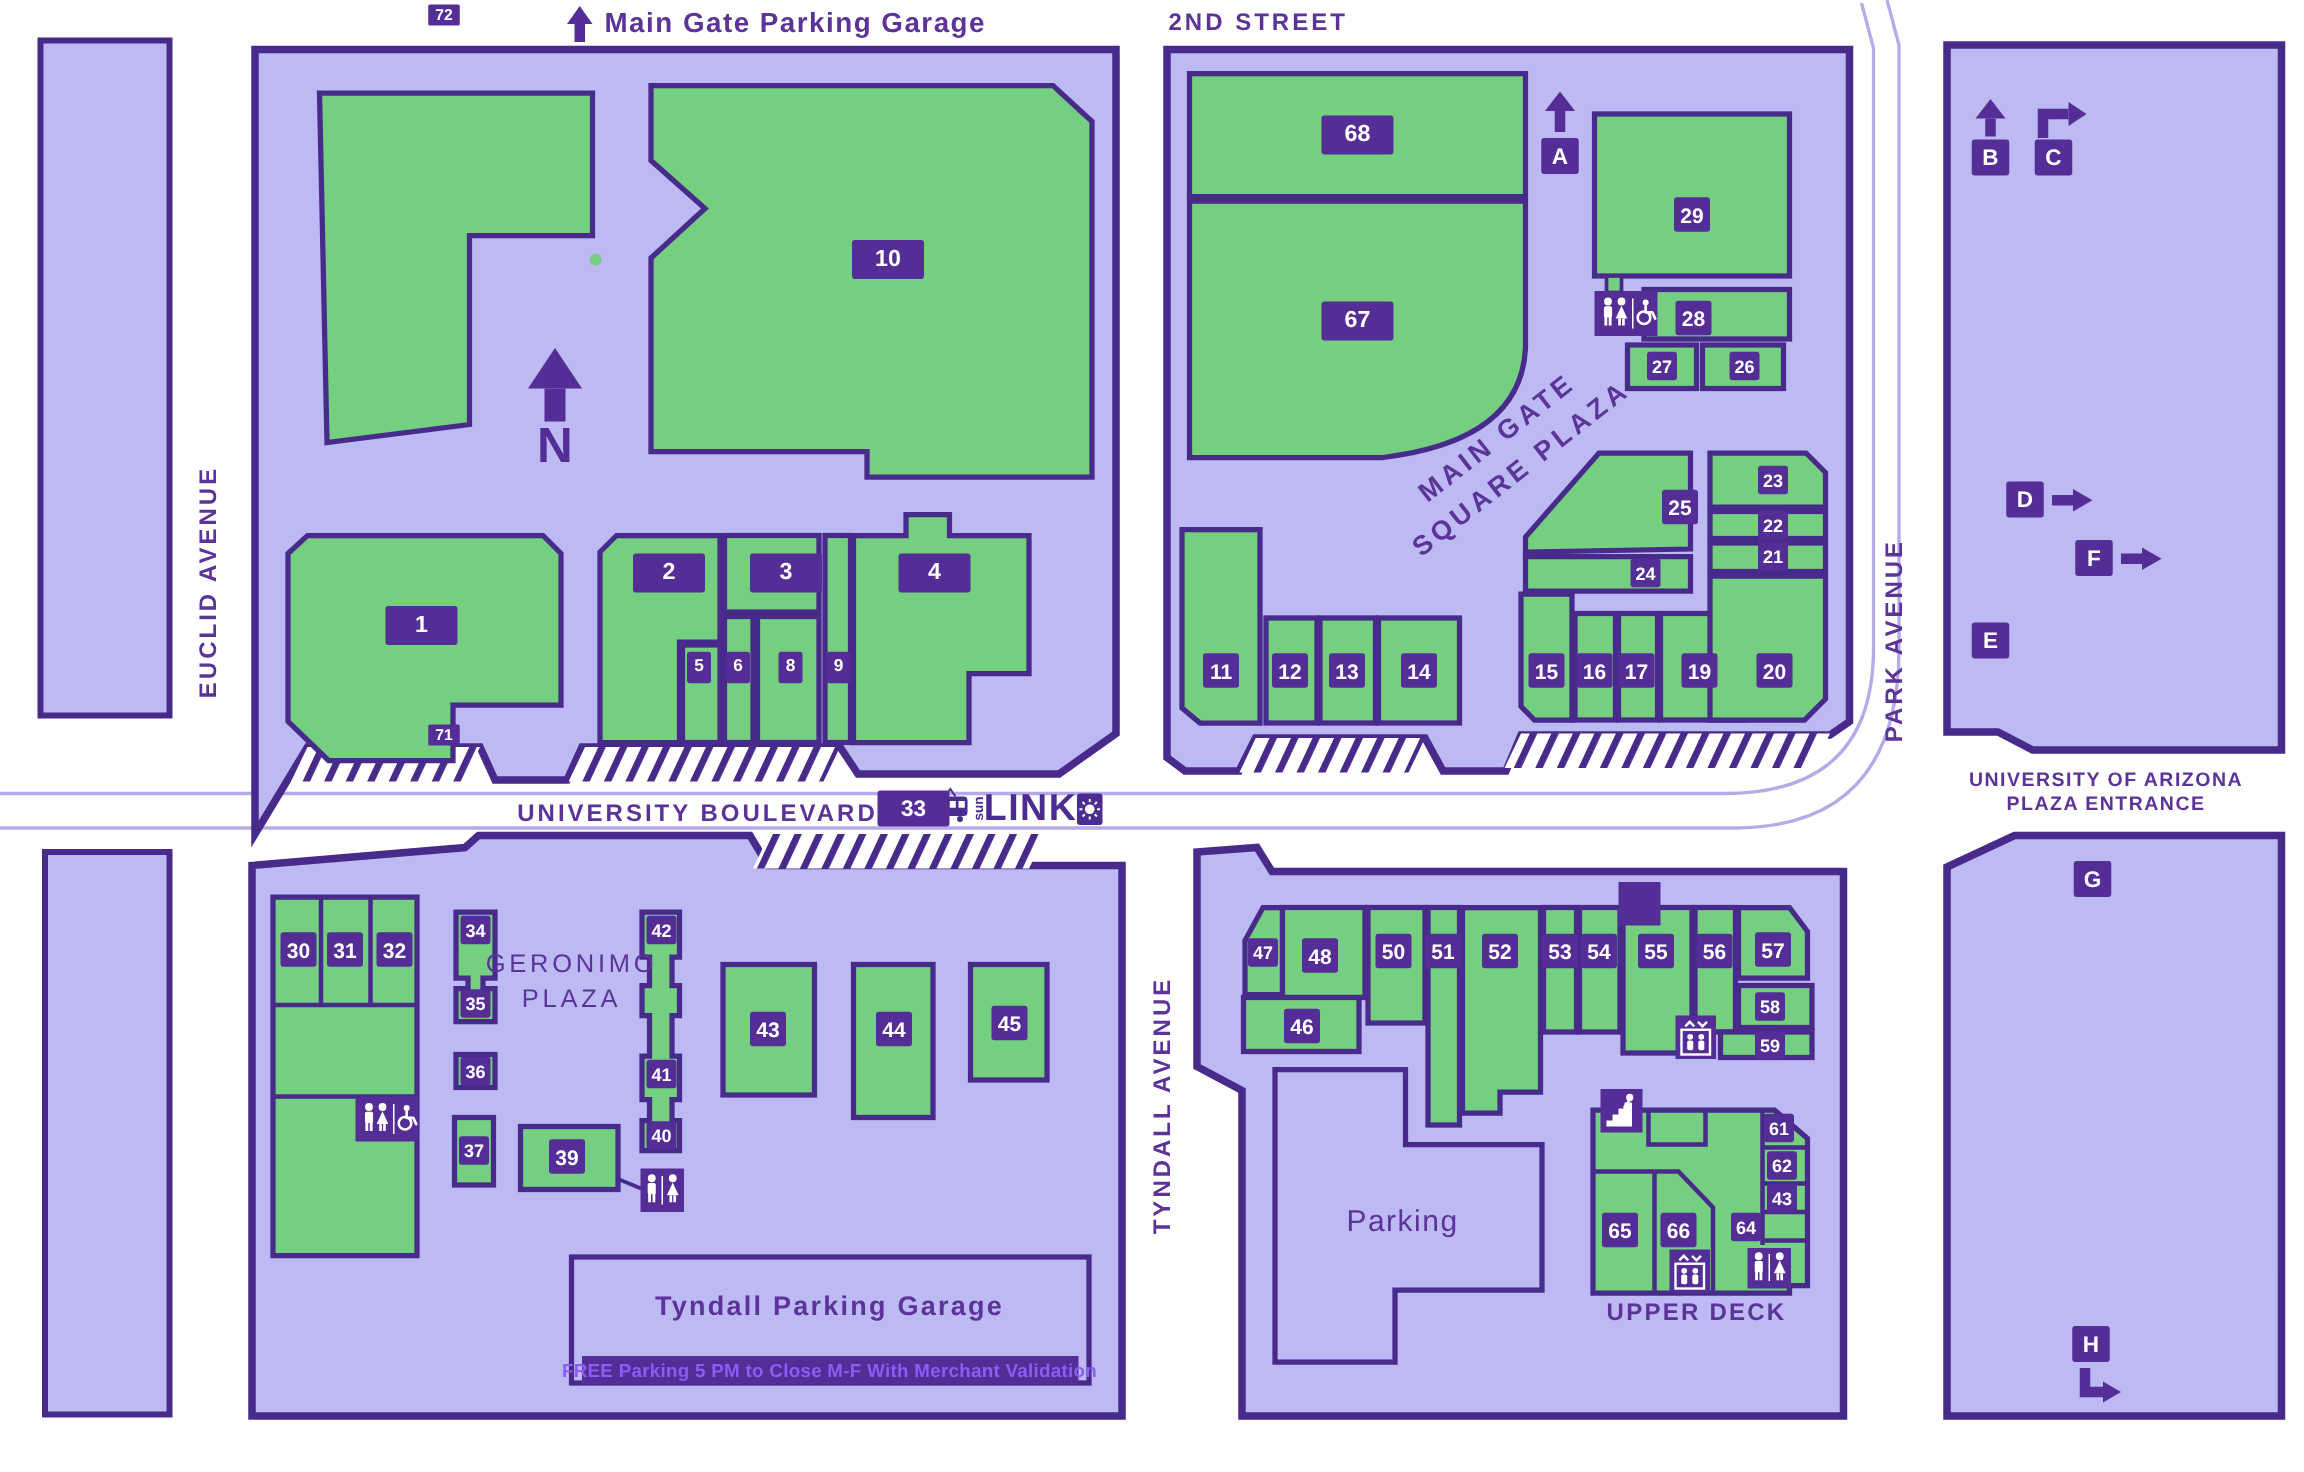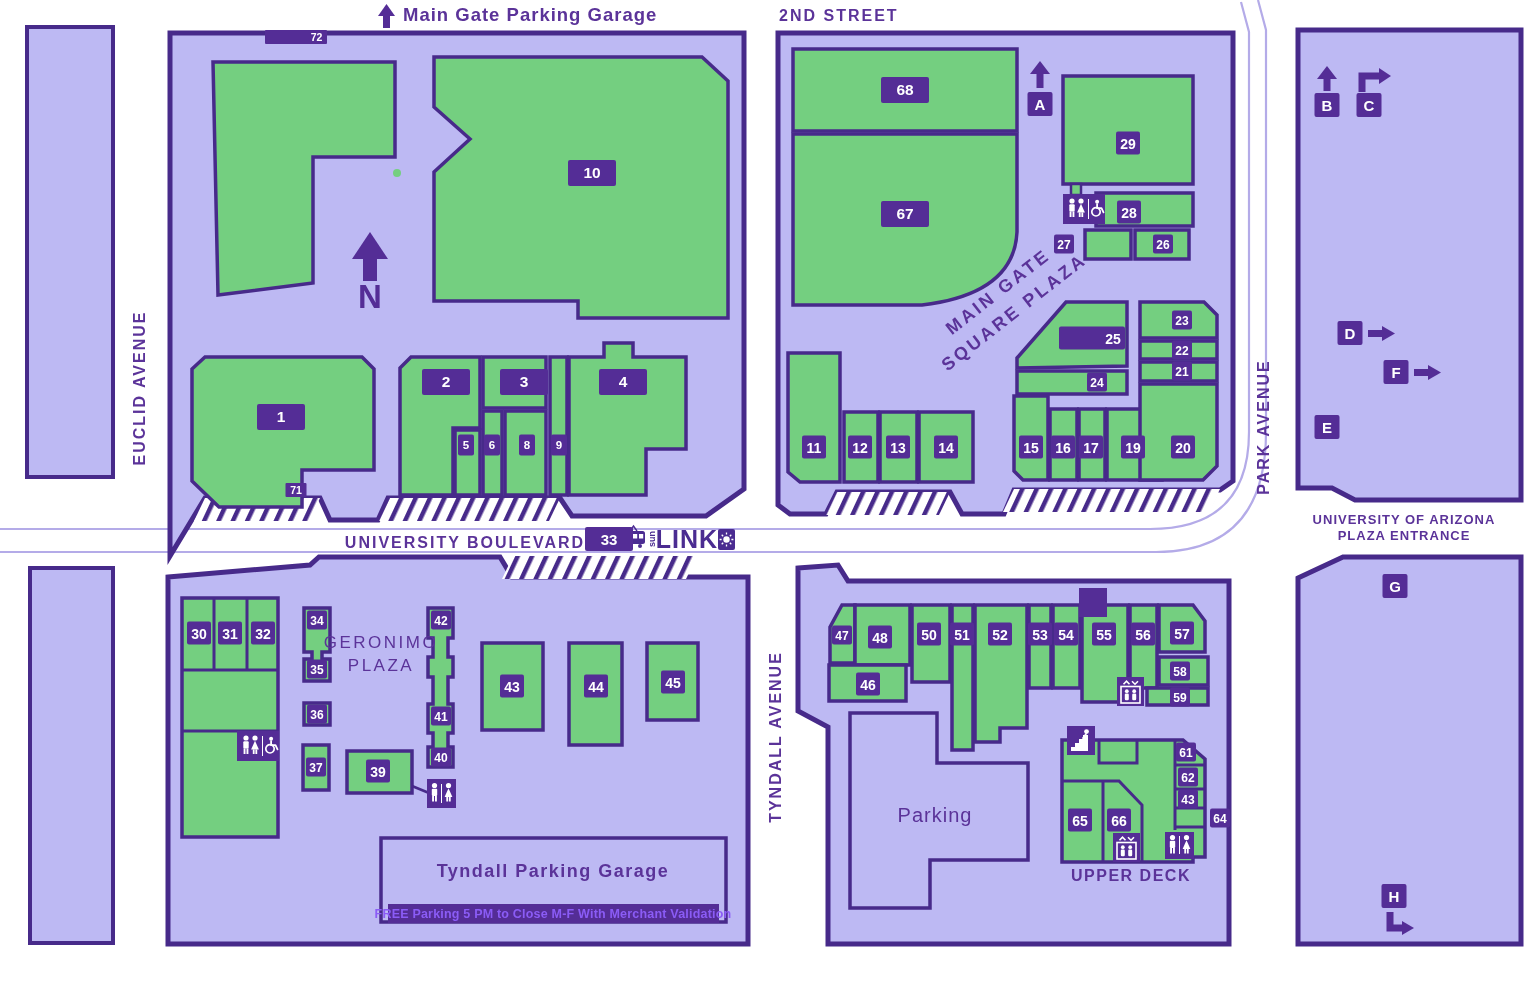--- a/index.html
+++ b/index.html
@@ -336,23 +336,23 @@
       <div class="badge md" style="left: 946px; top: 447px;">14</div>
       <div class="badge md" style="left: 1031px; top: 447px;">15</div>
       <div class="badge md" style="left: 1063px; top: 447px;">16</div>
       <div class="badge md" style="left: 1091px; top: 447px;">17</div>
       <div class="badge md" style="left: 1133px; top: 447px;">19</div>
       <div class="badge md" style="left: 1183px; top: 447px;">20</div>
       <div class="badge sm" style="left: 1182px; top: 371px;">21</div>
       <div class="badge sm" style="left: 1182px; top: 350px;">22</div>
       <div class="badge sm" style="left: 1182px; top: 320px;">23</div>
       <div class="badge sm" style="left: 1097px; top: 382px;">24</div>
-      <div class="badge md" style="left: 1092px; top: 338px; padding-left: 42px;">25</div>
+      <div class="badge md" style="left: 1120px; top: 338px;">25</div>
       <div class="badge sm" style="left: 1163px; top: 244px;">26</div>
-      <div class="badge sm" style="left: 1064px; top: 244px;">27</div>
+      <div class="badge sm" style="left: 1108px; top: 244px;">27</div>
       <div class="badge md" style="left: 1129px; top: 212px;">28</div>
       <div class="badge md" style="left: 1128px; top: 143px;">29</div>
       <div class="badge md" style="left: 199px; top: 633px;">30</div>
       <div class="badge md" style="left: 230px; top: 633px;">31</div>
       <div class="badge md" style="left: 263px; top: 633px;">32</div>
       <div class="badge sm" style="left: 317px; top: 620px;">34</div>
       <div class="badge sm" style="left: 317px; top: 669px;">35</div>
       <div class="badge sm" style="left: 317px; top: 714px;">36</div>
       <div class="badge sm" style="left: 316px; top: 767px;">37</div>
       <div class="badge md" style="left: 378px; top: 771px;">39</div>
@@ -371,27 +371,27 @@
       <div class="badge md" style="left: 1040px; top: 634px;">53</div>
       <div class="badge md" style="left: 1066px; top: 634px;">54</div>
       <div class="badge md" style="left: 1104px; top: 634px;">55</div>
       <div class="badge md" style="left: 1143px; top: 634px;">56</div>
       <div class="badge md" style="left: 1182px; top: 633px;">57</div>
       <div class="badge sm" style="left: 1180px; top: 671px;">58</div>
       <div class="badge sm" style="left: 1180px; top: 697px;">59</div>
       <div class="badge sm" style="left: 1186px; top: 752px;">61</div>
       <div class="badge sm" style="left: 1188px; top: 777px;">62</div>
       <div class="badge sm" style="left: 1188px; top: 799px;">43</div>
-      <div class="badge sm" style="left: 1220px; top: 818px;">64</div>
+      <div class="badge sm" style="left: 1164px; top: 818px;">64</div>
       <div class="badge md" style="left: 1080px; top: 820px;">65</div>
       <div class="badge md" style="left: 1119px; top: 820px;">66</div>
       <div class="badge lg" style="left: 905px; top: 214px;">67</div>
       <div class="badge lg" style="left: 905px; top: 90px;">68</div>
       <div class="badge tag" style="left: 296px; top: 490px;">71</div>
-      <div class="badge tag" style="left: 296px; top: 37px; padding-left: 41px;">72</div>
+      <div class="badge tag" style="left: 296px; top: 10px;">72</div>
       <div class="badge gate" style="left: 1040px; top: 104px;">A</div>
       <div class="badge gate" style="left: 1327px; top: 105px;">B</div>
       <div class="badge gate" style="left: 1369px; top: 105px;">C</div>
       <div class="badge gate" style="left: 1350px; top: 333px;">D</div>
       <div class="badge gate" style="left: 1327px; top: 427px;">E</div>
       <div class="badge gate" style="left: 1396px; top: 372px;">F</div>
       <div class="badge gate" style="left: 1395px; top: 586px;">G</div>
       <div class="badge gate" style="left: 1394px; top: 896px;">H</div>
     </div>
 

